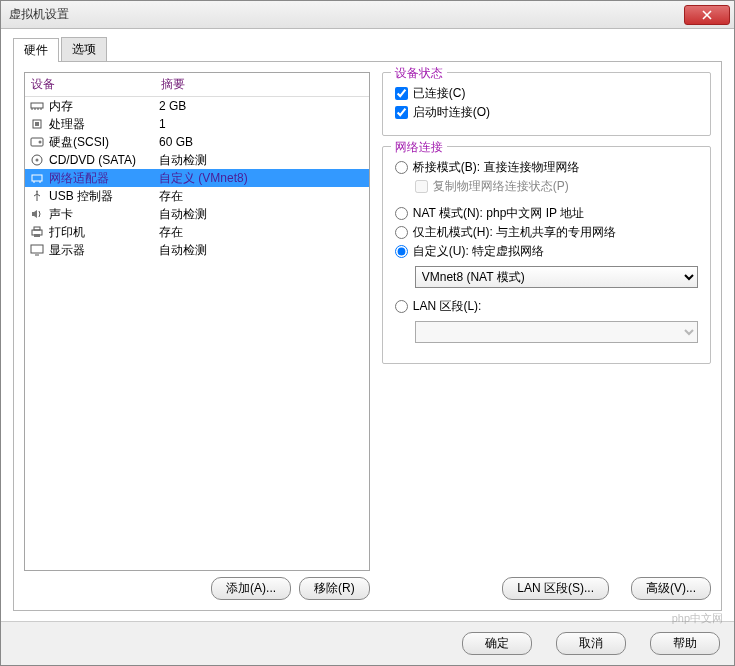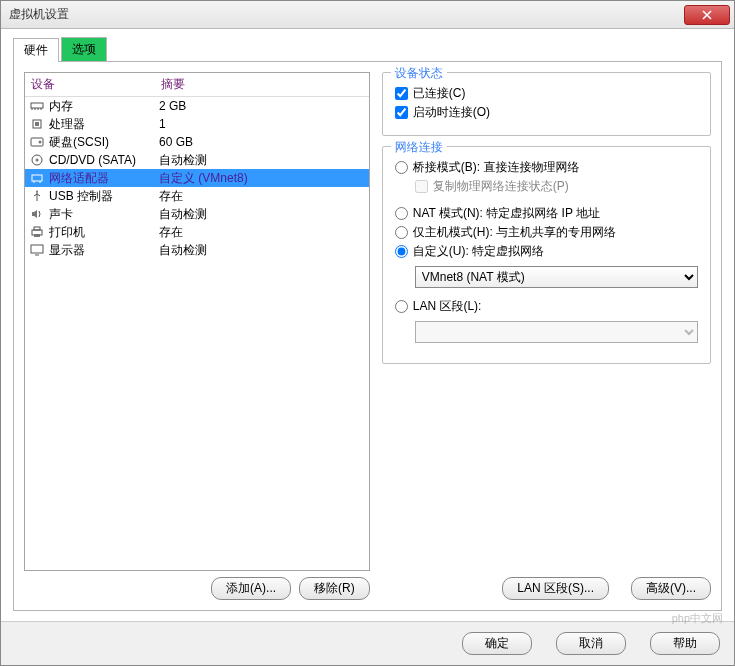--- a/index.html
+++ b/index.html
@@ -4,39 +4,39 @@
   <style>
     * { box-sizing: border-box; margin: 0; padding: 0; font-family: "Microsoft YaHei", Tahoma, sans-serif; font-size: 12px; }
     body { background: #ececec; width: 735px; height: 666px; overflow: hidden; }
     .window { background: #fff; border: 1px solid #888; width: 735px; height: 666px; display: flex; flex-direction: column; }
     .titlebar { display: flex; align-items: center; justify-content: space-between; height: 28px; background: linear-gradient(#f4f4f4,#e4e4e4); border-bottom: 1px solid #bbb; }
     .titlebar .title { padding-left: 8px; color: #333; }
     .close-btn { width: 46px; height: 20px; background: linear-gradient(#e07070,#c83030); border: 1px solid #a02020; border-radius: 3px; display: flex; align-items: center; justify-content: center; margin-right: 4px; cursor: pointer; }
     .close-btn svg { width: 10px; height: 10px; }
     .content { flex: 1; padding: 8px 12px 10px 12px; display: flex; flex-direction: column; }
     .tabs { display: flex; border-bottom: 1px solid #b5b5b5; }
-    .tab { padding: 3px 10px; border: 1px solid #b5b5b5; border-bottom: none; background: #22c55e; margin-right: 2px; cursor: pointer; }
+    .tab { padding: 3px 10px; border: 1px solid #b5b5b5; border-bottom: none; background: #e5e5e5; margin-right: 2px; cursor: pointer; }
     .tab.active { background: #fff; position: relative; top: 1px; }
     .panel { flex: 1; border: 1px solid #b5b5b5; border-top: none; padding: 10px; display: flex; gap: 12px; }
     .left { flex: 1.05; display: flex; flex-direction: column; }
     .devlist { flex: 1; border: 1px solid #a5a5a5; background: #fff; }
     .devlist .hdr { display: flex; border-bottom: 1px solid #ddd; }
     .devlist .hdr .col { padding: 3px 6px; color: #701a75; }
     .col.c1 { width: 130px; }
     .col.c2 { flex: 1; }
     .devlist .row { display: flex; align-items: center; height: 18px; padding: 0 4px; cursor: pointer; }
     .devlist .row.selected { background: #3399ff; color: #4c1d95; }
     .devlist .row .icon { width: 16px; height: 14px; display: inline-flex; align-items: center; justify-content: center; margin-right: 4px; }
     .devlist .row .name { width: 110px; }
     .devlist .row .summary { flex: 1; }
     .leftbtns { display: flex; justify-content: flex-end; gap: 8px; margin-top: 6px; }
     .btn { padding: 2px 14px; border: 1px solid #888; background: linear-gradient(#fcfcfc,#e5e5e5); cursor: pointer; border-radius: 10px; min-width: 70px; text-align: center; }
     .right { flex: 1; display: flex; flex-direction: column; gap: 10px; }
     .group { border: 1px solid #c0c0c0; padding: 10px 12px 12px 12px; position: relative; border-radius: 2px; }
-    .group .legend { position: absolute; top: -8px; left: 8px; background: #fff; padding: 0 4px; color: #3b82f6; }
+    .group .legend { position: absolute; top: -8px; left: 8px; background: #fff; padding: 0 4px; color: #a21caf; }
     .chk, .rad { display: flex; align-items: center; gap: 5px; margin: 2px 0; }
     .chk input, .rad input { cursor: pointer; }
     .indent { margin-left: 20px; color: #888; }
     .select { width: 100%; margin: 4px 0 8px 20px; width: calc(100% - 20px); padding: 2px; border: 1px solid #888; background: linear-gradient(#fff,#eee); cursor: pointer; }
     .select.disabled { color: #999; background: #f4f4f4; cursor: default; }
     .rightbtns { display: flex; justify-content: flex-end; gap: 22px; margin-top: auto; }
     .footer { display: flex; justify-content: flex-end; gap: 24px; padding: 10px 14px; background: #f0f0f0; border-top: 1px solid #ccc; }
     .watermark { position: absolute; right: 12px; bottom: 40px; opacity: 0.5; font-size: 11px; color: #888; pointer-events: none; }
     .spacer { height: 6px; }
   </style>
@@ -185,21 +185,21 @@
             <input type="radio" name="nc" style="">
             <span>桥接模式(B): 直接连接物理网络</span>
           </label>
           <label class="chk indent">
             <input type="checkbox" disabled="" style="">
             <span>复制物理网络连接状态(P)</span>
           </label>
           <div class="spacer"></div>
           <label class="rad">
             <input type="radio" name="nc" style="">
-            <span>NAT 模式(N): 特定虚拟网络 IP 地址</span>
+            <span>NAT 模式(N): php中文网 IP 地址</span>
           </label>
           <label class="rad">
             <input type="radio" name="nc" style="">
             <span>仅主机模式(H): 与主机共享的专用网络</span>
           </label>
           <label class="rad">
             <input type="radio" name="nc" checked="" style="">
             <span>自定义(U): 特定虚拟网络</span>
           </label>
           <select class="select">

